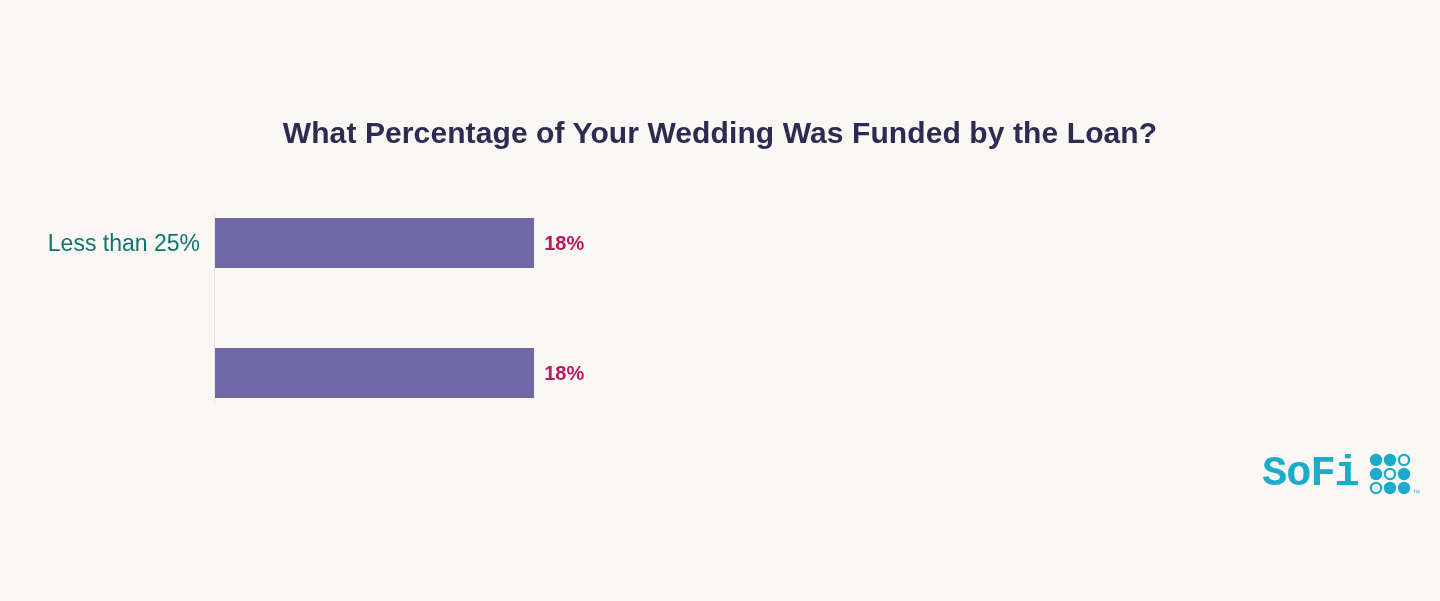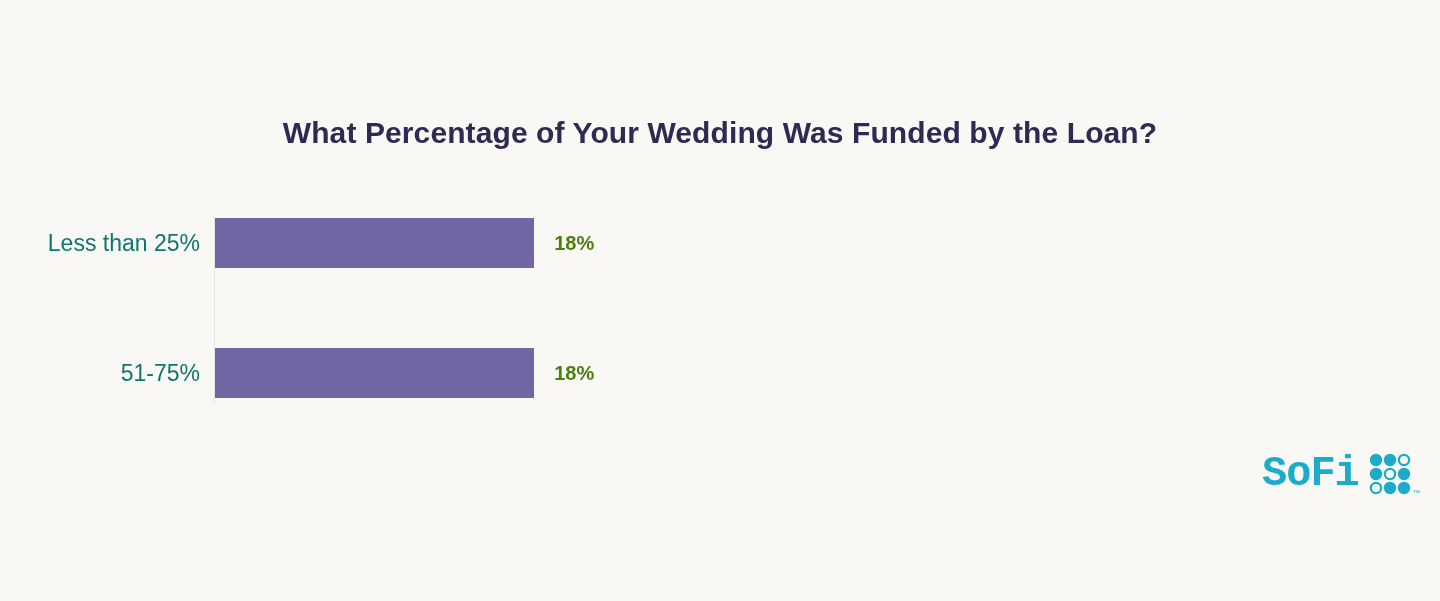--- a/index.html
+++ b/index.html
@@ -95,23 +95,23 @@
     background: #6F68A4;
   }
 
   .bar-value {
     position: absolute;
     top: 0;
     height: 50px;
     line-height: 50px;
     font-size: 20px;
     font-weight: 700;
-    color: #4d7c0f;
+    color: #be185d;
     white-space: nowrap;
-    padding-left: 20px;
+    padding-left: 10px;
   }
 
   
   .sofi-logo {
     position: absolute;
     left: 1262px;
     top: 448px;
     width: 156px;
     height: 52px;
     display: flex;
@@ -153,21 +153,20 @@
     <div class="bar-row r0">
       <div class="cat-label">Less than 25%</div>
       <div class="bar-track">
         <div class="bar" id="bar0" style="width: 319.219px;"></div>
         <div class="bar-value" id="val0" style="left: 319.219px;">18%</div>
       </div>
     </div>
 
 
     <div class="bar-row r2">
-      <div class="cat-label">51-75%</div>
       <div class="bar-track">
         <div class="bar" id="bar2" style="width: 319.219px;"></div>
         <div class="bar-value" id="val2" style="left: 319.219px;">18%</div>
       </div>
     </div>
 
   </div>
 
   <div class="sofi-logo">
     <span class="sofi-wordmark">SoFi</span>

